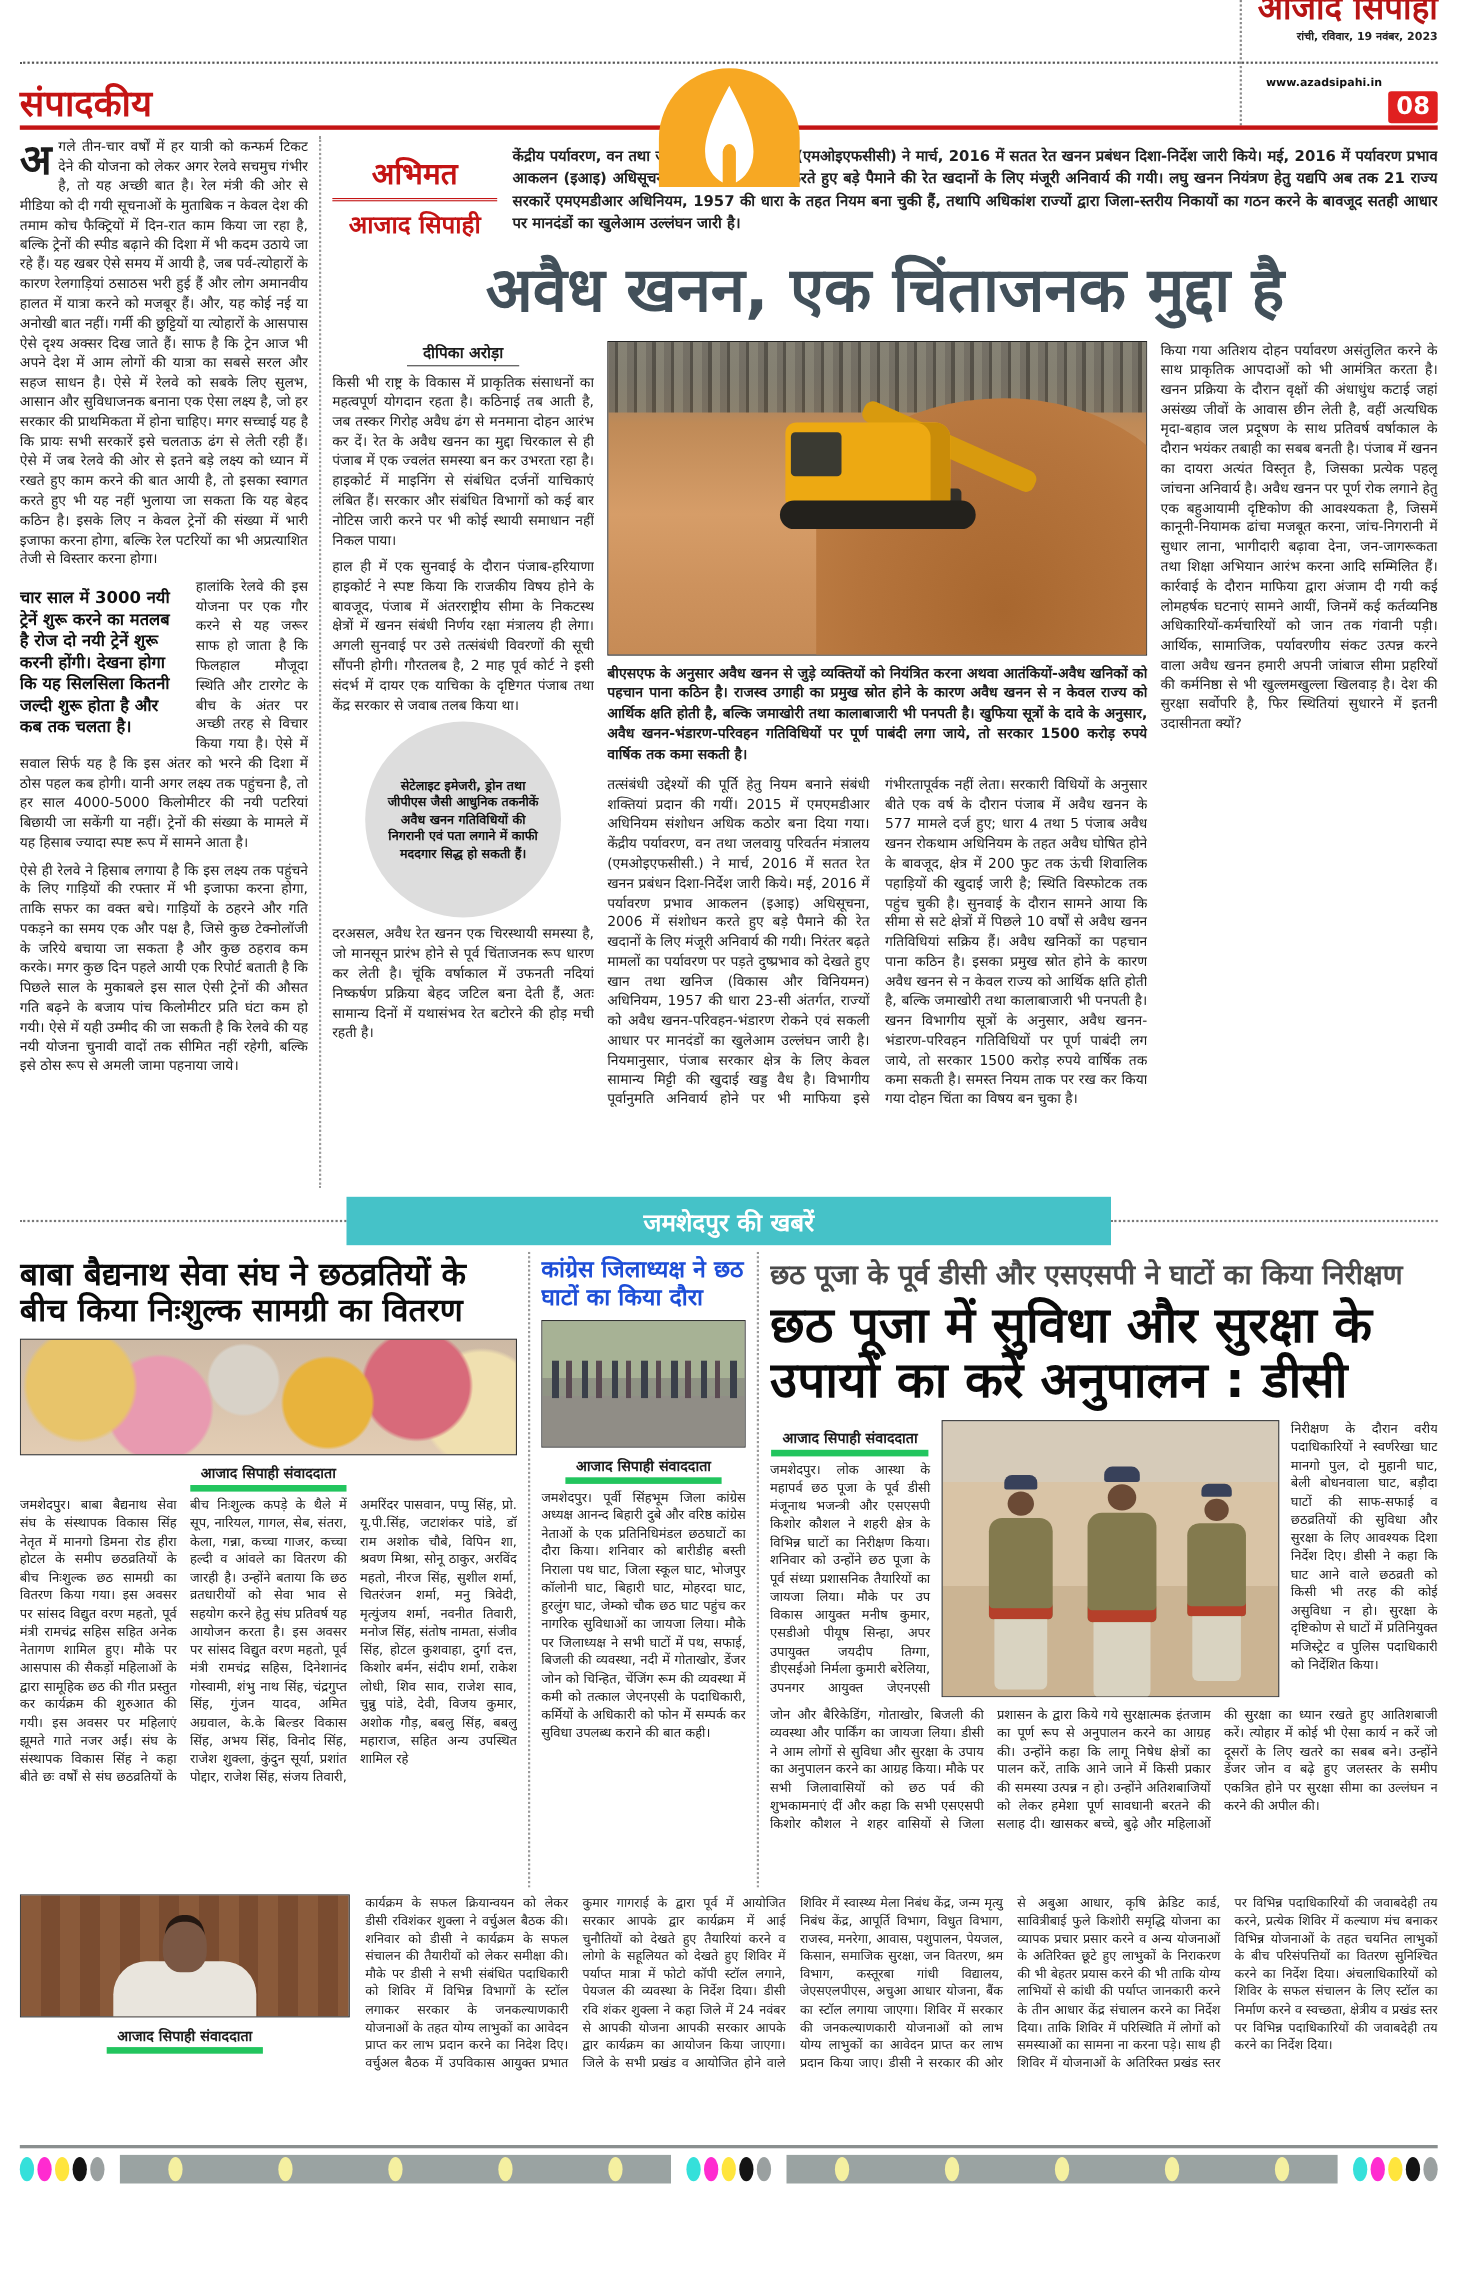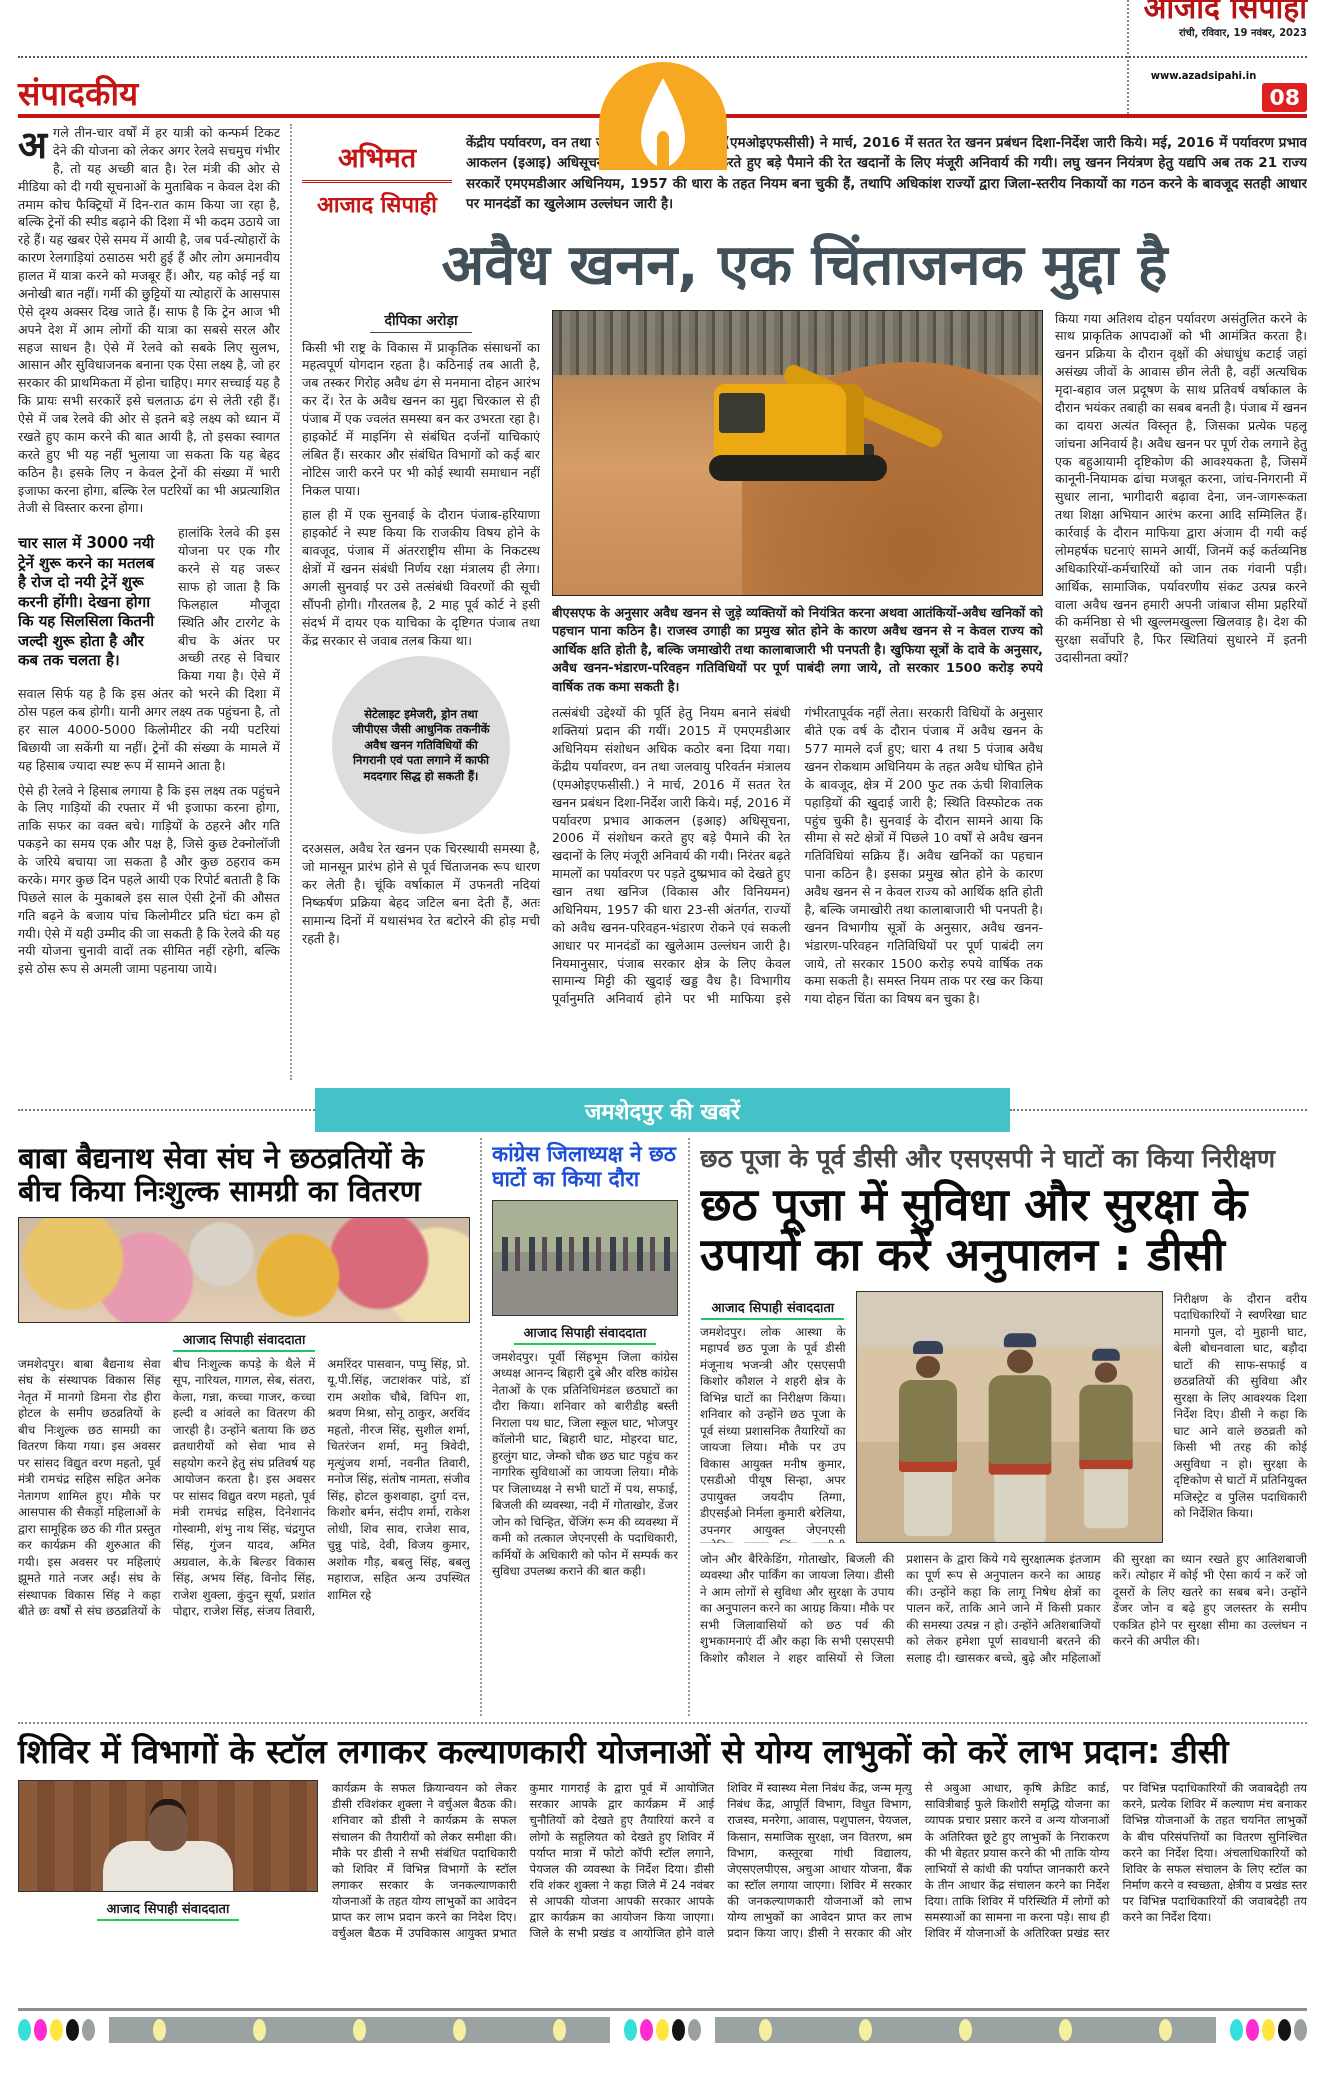--- a/index.html
+++ b/index.html
@@ -82,21 +82,21 @@
       radial-gradient(circle at 45% 35%,#d8d2c8 0 12%,transparent 13%),
       radial-gradient(circle at 62% 55%,#e8b33c 0 14%,transparent 15%),
       radial-gradient(circle at 80% 40%,#d86a7a 0 13%,transparent 14%),
       radial-gradient(circle at 93% 60%,#f0e0b0 0 12%,transparent 13%),
       linear-gradient(180deg,#cdb9a4,#e3cdb4); }
   .photo-ghat { height:116px; border:1px solid #333; position:relative; overflow:hidden;
       background:linear-gradient(180deg,#a7b295 0 45%,#8f9384 45% 60%,#908d86 60% 100%); }
   .photo-ghat .people { position:absolute; top:32%; left:0; right:0; height:34px;
       background:repeating-linear-gradient(90deg,transparent 0 9px,#3a3f4a 9px 15px,transparent 15px 22px,#5a4a52 22px 27px); }
   .byline-small { text-align:center; margin:6px 0 4px; }
-  .byline-small span { display:inline-block; font-weight:bold; font-size:13px; border-bottom:2px solid #22c55e; padding:0 10px 2px; }
+  .byline-small span { display:inline-block; font-weight:bold; font-size:13px; border-bottom:6px solid #22c55e; padding:0 10px 2px; }
   .cols3 { column-count:3; column-gap:12px; text-align:justify; font-size:11.8px; line-height:1.4; height:330px; overflow:hidden; }
   .mid-body { text-align:justify; font-size:11.8px; line-height:1.4; height:380px; overflow:hidden; }
 
   .kicker { font-size:25px; font-weight:bold; color:#4a4a4a; margin:2px 0 6px; }
   .chhath-headline { font-size:45px; font-weight:bold; line-height:1.12; color:#0b0b0b; margin-bottom:10px; }
   .chhath-row { display:flex; gap:10px; height:252px; overflow:hidden; }
   .chhath-colA { width:24%; overflow:hidden; }
   .chhath-colB { width:22%; overflow:hidden; }
   .chhath-row p, .chhath-tail { text-align:justify; font-size:11.8px; line-height:1.4; }
   .photo-officers { flex:1; border:1px solid #333; position:relative; overflow:hidden;
@@ -270,21 +270,20 @@
         </div>
         <div class="chhath-colB">
           <p>निरीक्षण के दौरान वरीय पदाधिकारियों ने स्वर्णरेखा घाट मानगो पुल, दो मुहानी घाट, बेली बोधनवाला घाट, बड़ौदा घाटों की साफ-सफाई व छठव्रतियों की सुविधा और सुरक्षा के लिए आवश्यक दिशा निर्देश दिए। डीसी ने कहा कि घाट आने वाले छठव्रती को किसी भी तरह की कोई असुविधा न हो। सुरक्षा के दृष्टिकोण से घाटों में प्रतिनियुक्त मजिस्ट्रेट व पुलिस पदाधिकारी को निर्देशित किया।</p>
         </div>
       </div>
       <div class="chhath-tail">जोन और बैरिकेडिंग, गोताखोर, बिजली की व्यवस्था और पार्किंग का जायजा लिया। डीसी ने आम लोगों से सुविधा और सुरक्षा के उपाय का अनुपालन करने का आग्रह किया। मौके पर सभी जिलावासियों को छठ पर्व की शुभकामनाएं दीं और कहा कि सभी एसएसपी किशोर कौशल ने शहर वासियों से जिला प्रशासन के द्वारा किये गये सुरक्षात्मक इंतजाम का पूर्ण रूप से अनुपालन करने का आग्रह की। उन्होंने कहा कि लागू निषेध क्षेत्रों का पालन करें, ताकि आने जाने में किसी प्रकार की समस्या उत्पन्न न हो। उन्होंने अतिशबाजियों को लेकर हमेशा पूर्ण सावधानी बरतने की सलाह दी। खासकर बच्चे, बुढ़े और महिलाओं की सुरक्षा का ध्यान रखते हुए आतिशबाजी करें। त्योहार में कोई भी ऐसा कार्य न करें जो दूसरों के लिए खतरे का सबब बने। उन्होंने डेंजर जोन व बढ़े हुए जलस्तर के समीप एकत्रित होने पर सुरक्षा सीमा का उल्लंघन न करने की अपील की।</div>
     </article>
   </section>
 
   <section class="camp">
-    <h2 class="camp-headline">शिविर में विभागों के स्टॉल लगाकर कल्याणकारी योजनाओं से योग्य लाभुकों को करें लाभ प्रदान: डीसी</h2>
     <div class="camp-body">
       <div class="camp-photocol">
         <div class="photo-portrait">
           <div class="p-body"></div>
             <div class="p-head"></div>
         </div>
         <div class="byline-small"><span>आजाद सिपाही संवाददाता</span></div>
       </div>
       <div class="camp-cols">कार्यक्रम के सफल क्रियान्वयन को लेकर डीसी रविशंकर शुक्ला ने वर्चुअल बैठक की। शनिवार को डीसी ने कार्यक्रम के सफल संचालन की तैयारीयों को लेकर समीक्षा की। मौके पर डीसी ने सभी संबंधित पदाधिकारी को शिविर में विभिन्न विभागों के स्टॉल लगाकर सरकार के जनकल्याणकारी योजनाओं के तहत योग्य लाभुकों का आवेदन प्राप्त कर लाभ प्रदान करने का निदेश दिए। वर्चुअल बैठक में उपविकास आयुक्त प्रभात कुमार गागराई के द्वारा पूर्व में आयोजित सरकार आपके द्वार कार्यक्रम में आई चुनौतियों को देखते हुए तैयारियां करने व लोगो के सहूलियत को देखते हुए शिविर में पर्याप्त मात्रा में फोटो कॉपी स्टॉल लगाने, पेयजल की व्यवस्था के निर्देश दिया। डीसी रवि शंकर शुक्ला ने कहा जिले में 24 नवंबर से आपकी योजना आपकी सरकार आपके द्वार कार्यक्रम का आयोजन किया जाएगा। जिले के सभी प्रखंड व आयोजित होने वाले शिविर में स्वास्थ्य मेला निबंध केंद्र, जन्म मृत्यु निबंध केंद्र, आपूर्ति विभाग, विधुत विभाग, राजस्व, मनरेगा, आवास, पशुपालन, पेयजल, किसान, समाजिक सुरक्षा, जन वितरण, श्रम विभाग, कस्तूरबा गांधी विद्यालय, जेएसएलपीएस, अचुआ आधार योजना, बैंक का स्टॉल लगाया जाएगा। शिविर में सरकार की जनकल्याणकारी योजनाओं को लाभ योग्य लाभुकों का आवेदन प्राप्त कर लाभ प्रदान किया जाए। डीसी ने सरकार की ओर से अबुआ आधार, कृषि क्रेडिट कार्ड, सावित्रीबाई फुले किशोरी समृद्धि योजना का व्यापक प्रचार प्रसार करने व अन्य योजनाओं के अतिरिक्त छूटे हुए लाभुकों के निराकरण की भी बेहतर प्रयास करने की भी ताकि योग्य लाभियों से कांधी की पर्याप्त जानकारी करने के तीन आधार केंद्र संचालन करने का निर्देश दिया। ताकि शिविर में परिस्थिति में लोगों को समस्याओं का सामना ना करना पड़े। साथ ही शिविर में योजनाओं के अतिरिक्त प्रखंड स्तर पर विभिन्न पदाधिकारियों की जवाबदेही तय करने, प्रत्येक शिविर में कल्याण मंच बनाकर विभिन्न योजनाओं के तहत चयनित लाभुकों के बीच परिसंपत्तियों का वितरण सुनिश्चित करने का निर्देश दिया। अंचलाधिकारियों को शिविर के सफल संचालन के लिए स्टॉल का निर्माण करने व स्वच्छता, क्षेत्रीय व प्रखंड स्तर पर विभिन्न पदाधिकारियों की जवाबदेही तय करने का निर्देश दिया।</div>
     </div>

